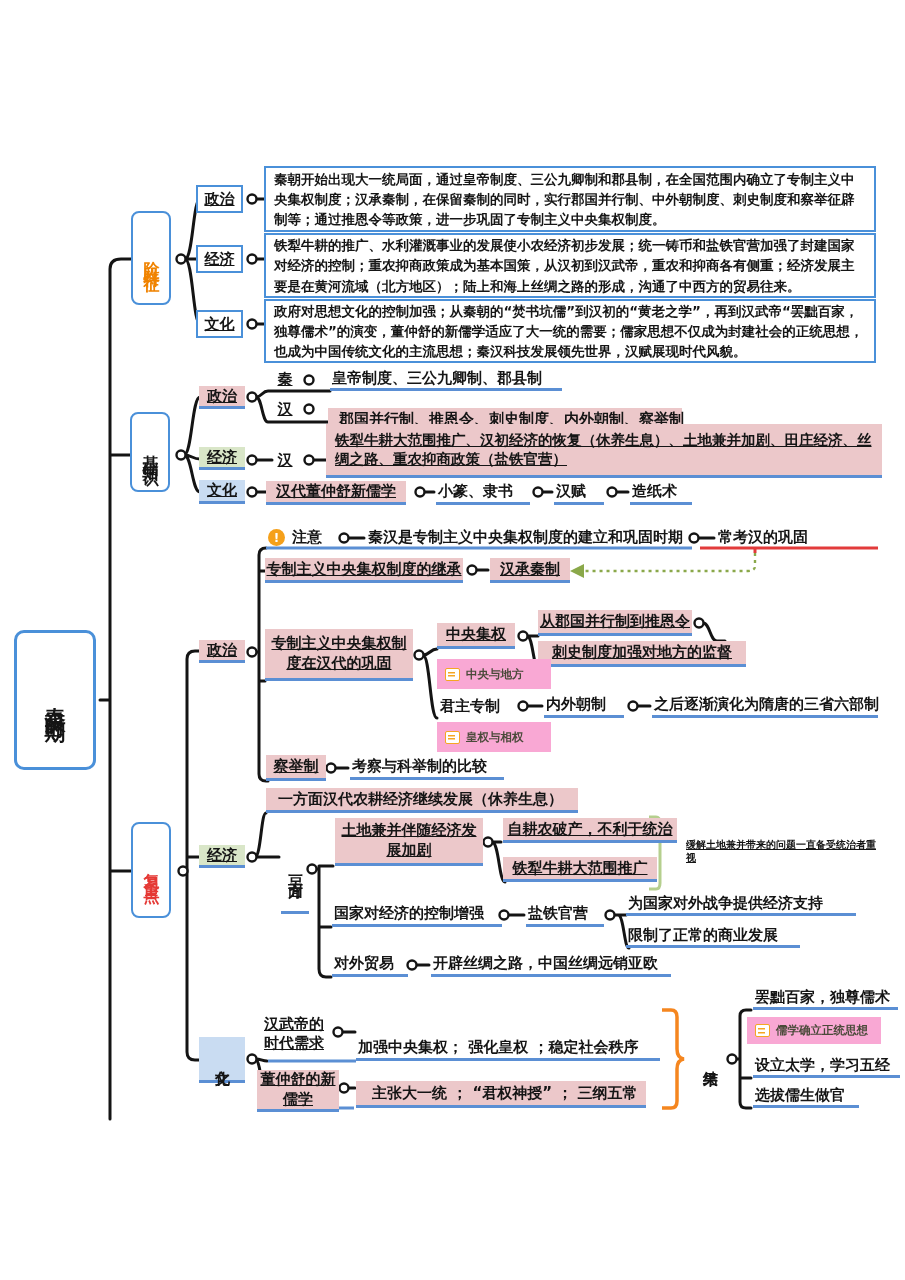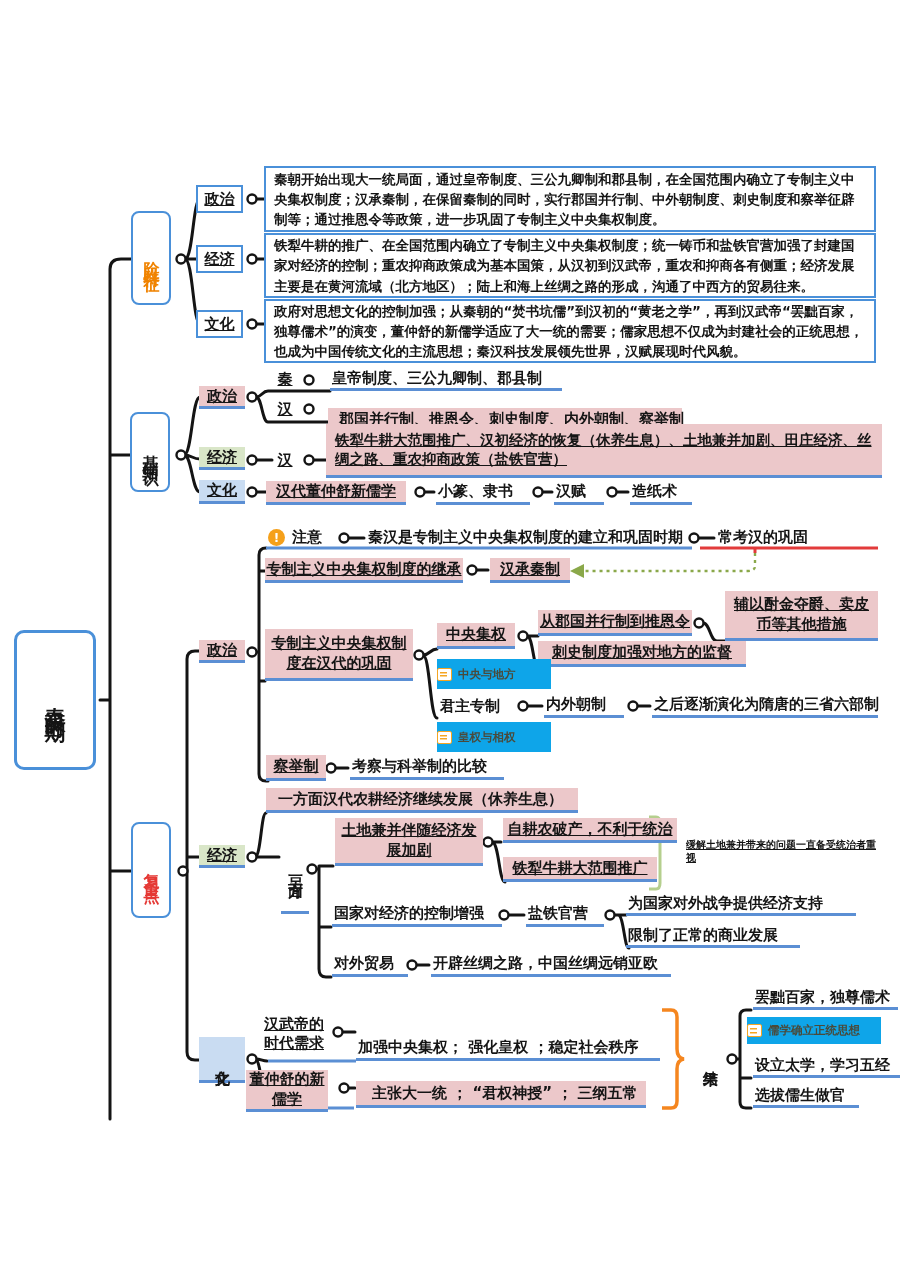--- a/index.html
+++ b/index.html
@@ -6,21 +6,21 @@
   #canvas{position:relative;width:905px;height:1280px;background:#fff;overflow:hidden;
           font-family:"DejaVu Sans","Liberation Sans",sans-serif;}
   svg.wires{position:absolute;left:0;top:0;z-index:1;}
   .n{position:absolute;z-index:2;display:flex;align-items:center;font-weight:700;
      font-size:15px;color:#151515;white-space:nowrap;padding:0 2px;box-sizing:border-box;}
   .c{justify-content:center;text-decoration:underline;}
   .ul{border-bottom:3px solid #5b8fd4;}
   .pink{background:#ecc8ca;}
   .green{background:#d9e6c8;}
   .lblue{background:#c9dcf2;}
-  .sticky{background:#0ea5e9;font-size:11.5px;color:#4a4a3a;gap:6px;padding-left:0;}
+  .sticky{background:#f9a8d4;font-size:11.5px;color:#4a4a3a;gap:6px;padding-left:8px;}
   .boxb{border:2px solid #4a90d9;background:#fff;}
   .round{border:3px solid #4a90d9;border-radius:10px;background:#fff;}
   .vtext{writing-mode:vertical-rl;text-orientation:upright;letter-spacing:5px;justify-content:center;}
   .wrap{white-space:normal;text-align:center;line-height:1.3;justify-content:center;text-decoration:underline;}
   .para{white-space:normal;font-size:13.5px;line-height:1.5;font-weight:600;
         padding:2px 8px;align-items:center;}
   .orange{color:#f08300;}
   .red{color:#e53935;}
   .warn{width:17px;height:17px;border-radius:50%;background:#f5a01a;color:#fff;
         display:inline-flex;align-items:center;justify-content:center;
@@ -115,21 +115,21 @@
   </svg>
 
   <div class="n round vtext" style="left:14px;top:630px;width:82px;height:140px;font-size:21px">秦汉时期</div>
 
   <div class="n round vtext orange" style="left:131px;top:211px;width:40px;height:94px;font-size:16px;border-width:2.5px;border-radius:8px">阶段特征</div>
 
   <div class="n boxb c" style="left:196px;top:185px;width:47px;height:28px">政治</div>
   <div class="n boxb para" style="left:264px;top:166px;width:612px;height:66px">秦朝开始出现大一统局面，通过皇帝制度、三公九卿制和郡县制，在全国范围内确立了专制主义中央集权制度；汉承秦制，在保留秦制的同时，实行郡国并行制、中外朝制度、刺史制度和察举征辟制等；通过推恩令等政策，进一步巩固了专制主义中央集权制度。</div>
 
   <div class="n boxb c" style="left:196px;top:245px;width:47px;height:28px">经济</div>
-  <div class="n boxb para" style="left:264px;top:233px;width:612px;height:65px">铁犁牛耕的推广、在全国范围内确立了专制主义中央集权制度；统一铸币和盐铁官营加强了封建国家对经济的控制；重农抑商政策成为基本国策，从汉初到汉武帝，重农和抑商各有侧重；经济发展主要是在黄河流域（北方地区）；陆上和海上丝绸之路的形成，沟通了中西方的贸易往来。</div>
+  <div class="n boxb para" style="left:264px;top:233px;width:612px;height:65px">铁犁牛耕的推广、水利灌溉事业的发展使小农经济初步发展；统一铸币和盐铁官营加强了封建国家对经济的控制；重农抑商政策成为基本国策，从汉初到汉武帝，重农和抑商各有侧重；经济发展主要是在黄河流域（北方地区）；陆上和海上丝绸之路的形成，沟通了中西方的贸易往来。</div>
 
   <div class="n boxb c" style="left:196px;top:310px;width:47px;height:28px">文化</div>
   <div class="n boxb para" style="left:264px;top:299px;width:612px;height:64px">政府对思想文化的控制加强；从秦朝的“焚书坑儒”到汉初的“黄老之学”，再到汉武帝“罢黜百家，独尊儒术”的演变，董仲舒的新儒学适应了大一统的需要；儒家思想不仅成为封建社会的正统思想，也成为中国传统文化的主流思想；秦汉科技发展领先世界，汉赋展现时代风貌。</div>
 
   <div class="n round vtext" style="left:130px;top:412px;width:40px;height:80px;font-size:16px;border-width:2.5px;border-radius:8px">基础知识</div>
 
   <div class="n pink ul c" style="left:199px;top:386px;width:46px;height:23px">政治</div>
   <div class="n c" style="left:272px;top:368px;width:26px;height:23px">秦</div>
   <div class="n ul" style="left:330px;top:368px;width:232px;height:23px">皇帝制度、三公九卿制、郡县制</div>
   <div class="n c" style="left:272px;top:397px;width:26px;height:24px">汉</div>
@@ -153,21 +153,20 @@
   <div class="n" style="left:290px;top:527px;width:38px;height:20px">注意</div>
   <div class="n" style="left:366px;top:527px;width:318px;height:20px">秦汉是专制主义中央集权制度的建立和巩固时期</div>
   <div class="n" style="left:716px;top:527px;width:104px;height:20px">常考汉的巩固</div>
 
   <div class="n pink ul c" style="left:265px;top:558px;width:198px;height:25px">专制主义中央集权制度的继承</div>
   <div class="n pink ul c" style="left:490px;top:558px;width:80px;height:25px">汉承秦制</div>
 
   <div class="n pink ul wrap" style="left:265px;top:629px;width:148px;height:52px">专制主义中央集权制度在汉代的巩固</div>
   <div class="n pink ul c" style="left:437px;top:623px;width:78px;height:26px">中央集权</div>
   <div class="n pink ul c" style="left:538px;top:610px;width:154px;height:26px">从郡国并行制到推恩令</div>
-  <div class="n pink ul wrap" style="left:725px;top:591px;width:153px;height:50px">辅以酎金夺爵、卖皮币等其他措施</div>
   <div class="n pink ul c" style="left:538px;top:641px;width:208px;height:26px">刺史制度加强对地方的监督</div>
 
   <div class="n sticky" style="left:437px;top:659px;width:114px;height:30px">
     <span class="note-ico"></span>
     <span>中央与地方</span>
   </div>
 
   <div class="n" style="left:438px;top:694px;width:78px;height:24px">君主专制</div>
   <div class="n ul" style="left:544px;top:694px;width:80px;height:24px">内外朝制</div>
   <div class="n ul" style="left:652px;top:694px;width:226px;height:24px">之后逐渐演化为隋唐的三省六部制</div>
@@ -193,21 +192,21 @@
   <div class="n ul" style="left:526px;top:903px;width:78px;height:24px">盐铁官营</div>
   <div class="n ul" style="left:626px;top:893px;width:230px;height:23px">为国家对外战争提供经济支持</div>
   <div class="n ul" style="left:626px;top:925px;width:174px;height:23px">限制了正常的商业发展</div>
 
   <div class="n ul" style="left:332px;top:953px;width:76px;height:24px">对外贸易</div>
   <div class="n ul" style="left:431px;top:953px;width:240px;height:24px">开辟丝绸之路，中国丝绸远销亚欧</div>
 
   <div class="n lblue ul vtext" style="left:199px;top:1037px;width:46px;height:46px;letter-spacing:1px">文化</div>
   <div class="n wrap" style="left:261px;top:1014px;width:66px;height:40px">汉武帝的时代需求</div>
   <div class="n ul" style="left:356px;top:1037px;width:304px;height:24px">加强中央集权；  强化皇权  ；稳定社会秩序</div>
-  <div class="n pink ul wrap" style="left:246px;top:1070px;width:82px;height:42px">董仲舒的新儒学</div>
+  <div class="n pink ul wrap" style="left:257px;top:1070px;width:82px;height:42px">董仲舒的新儒学</div>
   <div class="n pink ul" style="left:356px;top:1081px;width:290px;height:27px;padding-left:16px">主张大一统  ；  “君权神授”  ；  三纲五常</div>
 
   <div class="n vtext" style="left:698px;top:1040px;width:24px;height:42px;letter-spacing:2px">结果</div>
   <div class="n ul" style="left:753px;top:988px;width:145px;height:22px">罢黜百家，独尊儒术</div>
   <div class="n sticky" style="left:747px;top:1017px;width:134px;height:27px">
     <span class="note-ico"></span>
     <span>儒学确立正统思想</span>
   </div>
   <div class="n ul" style="left:753px;top:1056px;width:147px;height:22px">设立太学，学习五经</div>
   <div class="n ul" style="left:753px;top:1086px;width:106px;height:22px">选拔儒生做官</div>

